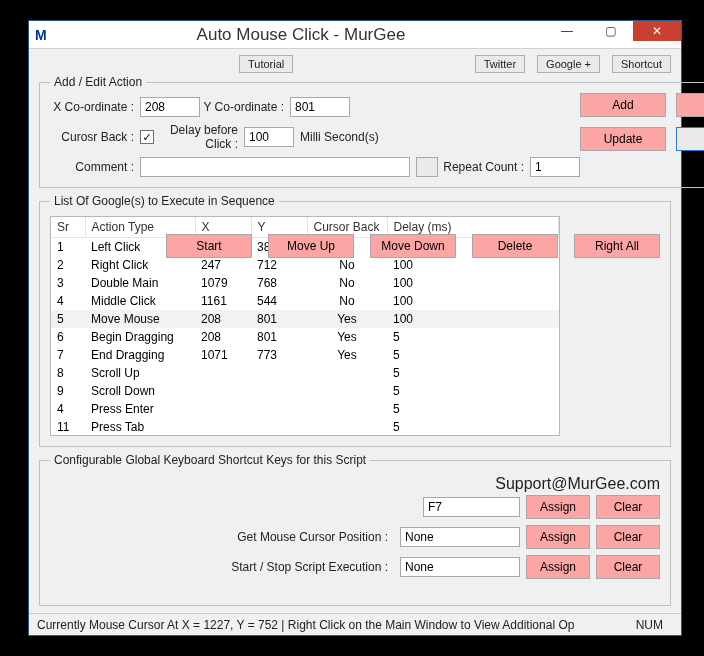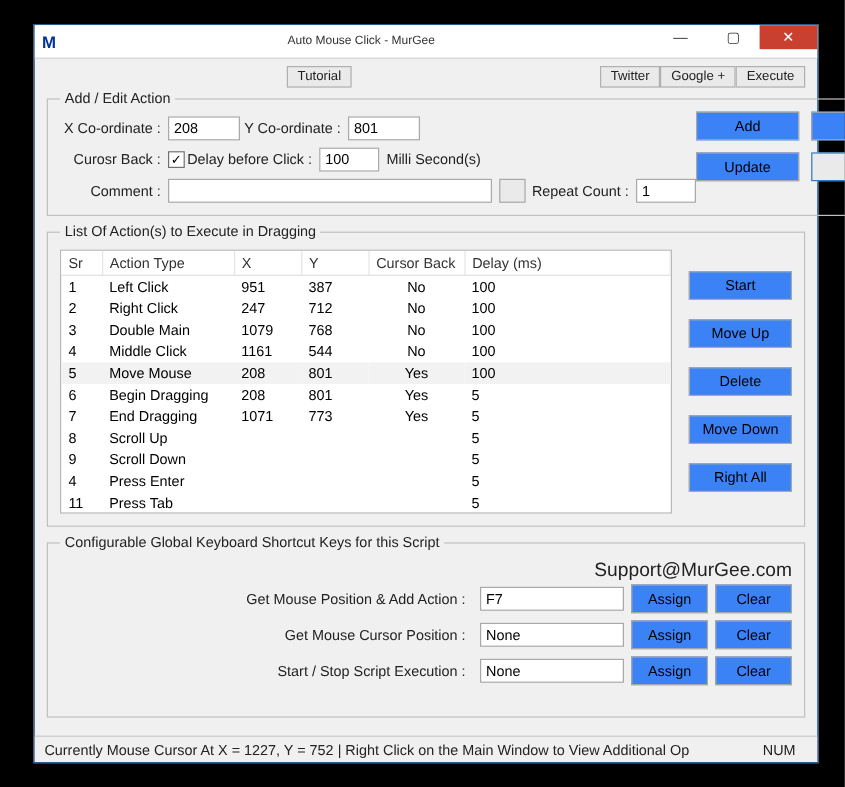--- a/index.html
+++ b/index.html
@@ -1,42 +1,42 @@
 <!DOCTYPE html>
 <html><head>
 <meta charset="utf-8">
 <style>
 * { box-sizing: border-box; margin: 0; padding: 0; font-family: "Segoe UI", Tahoma, sans-serif; font-size: 12px; }
 body { background: #000; width: 704px; height: 656px; position: relative; }
 .window { position: absolute; left: 28px; top: 20px; width: 654px; height: 616px; background: #f0f0f0; border: 1px solid #2a5a8a; }
 .titlebar { height: 28px; background: #fff; display: flex; align-items: center; border-bottom: 1px solid #d0d0d0; }
 .app-icon { width: 16px; height: 16px; margin: 0 6px; font-weight: bold; color: #003399; font-size: 14px; }
-.title { flex: 1; text-align: center; color: #333; font-size: 10px; }
+.title { flex: 1; text-align: center; color: #333; font-size: 17px; }
 .sysbtns { display: flex; height: 100%; }
 .sysbtn { width: 44px; height: 20px; display: flex; align-items: center; justify-content: center; font-size: 12px; color: #333; }
 .sysbtn.close { background: #c94030; color: #fff; width: 48px; }
 .content { padding: 6px 10px 0 10px; position: relative; }
-.toprow { display: flex; justify-content: flex-start; gap: 0; margin-bottom: 2px; }
+.toprow { display: flex; justify-content: flex-start; gap: 12px; margin-bottom: 2px; }
 .linkbtn { border: 1px solid #b0b0b0; background: #eaeaea; padding: 1px 8px; font-size: 11px; color: #222; height: 18px; display: flex; align-items: center; }
 fieldset { border: 1px solid #c0c0c0; padding: 8px 10px 10px 10px; margin-bottom: 6px; }
 legend { padding: 0 4px; color: #222; }
 .row { display: flex; align-items: center; margin-bottom: 6px; }
 .lbl { text-align: right; padding-right: 6px; color: #222; }
 input[type=text], select { border: 1px solid #a8a8a8; background: #fff; height: 20px; padding: 0 4px; font-size: 12px; }
-.btn { border: 1px solid #a8a8a8; background: #3b82f6; height: 24px; display: flex; align-items: center; justify-content: center; color: #000; cursor: default; }
+.btn { border: 1px solid #a8a8a8; background: #fca5a5; height: 24px; display: flex; align-items: center; justify-content: center; color: #000; cursor: default; }
 .btn.big { width: 86px; height: 24px; }
 .btn.primary { border: 1px solid #2a78d0; background: #eaeaea; }
 .sidebtns { position: absolute; right: 18px; top: 36px; display: flex; flex-direction: column; gap: 10px; }
 .table-wrap { border: 1px solid #b8b8b8; background: #fff; height: 220px; overflow: hidden; }
 table { width: 100%; border-collapse: collapse; }
 th { text-align: left; font-weight: normal; padding: 3px 6px; border-right: 1px solid #e4e4e4; background: #fff; border-bottom: 1px solid #e4e4e4; color: #333; }
 td { padding: 2px 6px; color: #000; }
 tr.sel td { background: #f2f2f2; }
 .list-fieldset { position: relative; }
-.list-sidebtns { position: absolute; right: 10px; top: 26px; display: flex; flex-direction: column; gap: 16px; }
+.list-sidebtns { position: absolute; right: 10px; top: 26px; display: flex; gap: 16px; }
 .support { text-align: right; color: #222; font-size: 16px; margin-bottom: 2px; }
 .shortcut-row { display: flex; align-items: center; justify-content: flex-end; gap: 6px; margin-bottom: 6px; }
 .statusbar { position: absolute; left: 0; right: 0; bottom: 0; height: 22px; background: #f0f0f0; border-top: 1px solid #c8c8c8; display: flex; align-items: center; padding: 0 8px; color: #222; }
 .status-left { flex: 1; white-space: nowrap; overflow: hidden; }
 .status-num { padding: 0 10px; }
 .sqbtn { width: 22px; height: 20px; border: 1px solid #a8a8a8; background: #eaeaea; display: flex; align-items: center; justify-content: center; }
 .cb { width: 14px; height: 14px; border: 1px solid #707070; background: #fff; display: inline-flex; align-items: center; justify-content: center; font-size: 11px; }
 </style>
 </head>
 <body>
@@ -52,38 +52,38 @@
       <div class="sysbtn close">✕</div>
     </div>
   </div>
 
   <div class="content">
 
     <div class="toprow">
       <div class="linkbtn" style="margin-right:auto; margin-left:200px">Tutorial</div>
       <div class="linkbtn">Twitter</div>
       <div class="linkbtn">Google +</div>
-      <div class="linkbtn">Execute</div>
+      <div class="linkbtn">Shortcut</div>
     </div>
 
     <fieldset style="position:relative; padding-right:200px;">
       <legend>Add / Edit Action</legend>
 
       <div class="row">
         <div class="lbl" style="width:90px">X Co-ordinate :</div>
         <input type="text" style="width: 60px;" value="208">
         <div class="lbl" style="width:90px">Y Co-ordinate :</div>
         <input type="text" style="width: 60px;" value="801">
       </div>
 
 
       <div class="row">
         <div class="lbl" style="width:90px">Curosr Back :</div>
         <div class="cb">✓</div>
-        <div class="lbl" style="width:112px">Delay before Click :</div>
+        <div class="lbl" style="width:90px">Delay before Click :</div>
         <input type="text" style="width: 50px;" value="100">
         <div class="lbl" style="width:auto; padding-left:6px">Milli Second(s)</div>
       </div>
 
       <div class="row" style="margin-bottom:0">
         <div class="lbl" style="width:90px">Comment :</div>
         <input type="text" style="width: 270px;" value="">
         <div style="width:6px"></div>
         <div class="sqbtn"></div>
         <div class="lbl" style="width:92px">Repeat Count :</div>
@@ -96,21 +96,21 @@
           <div class="btn big">Load</div>
         </div>
         <div style="display:flex; gap:10px">
           <div class="btn big">Update</div>
           <div class="btn big primary">Save</div>
         </div>
       </div>
     </fieldset>
 
     <fieldset class="list-fieldset">
-      <legend>List Of Action(s) to Execute in Dragging</legend>
+      <legend>List Of Google(s) to Execute in Sequence</legend>
 
       <div class="table-wrap" style="width:510px">
         <table>
           <thead>
             <tr>
               <th style="width:34px">Sr</th>
               <th style="width:110px">Action Type</th>
               <th style="width:56px">X</th>
               <th style="width:56px">Y</th>
               <th style="width:80px;text-align:left">Cursor Back</th>
@@ -206,33 +206,32 @@
                 <td style="text-align:center"></td>
                 <td>5</td>
               </tr>
             </tbody>
         </table>
       </div>
 
       <div class="list-sidebtns">
         <div class="btn big">Start</div>
         <div class="btn big">Move Up</div>
+        <div class="btn big">Move Down</div>
         <div class="btn big">Delete</div>
-        <div class="btn big">Move Down</div>
         <div class="btn big">Right All</div>
       </div>
     </fieldset>
 
     <fieldset>
       <legend>Configurable Global Keyboard Shortcut Keys for this Script</legend>
       <div class="support">Support@MurGee.com</div>
 
       <div class="shortcut-row">
-        <div class="lbl">Get Mouse Position &amp; Add Action :</div>
-        <input type="text" style="width: 120px;" value="F7">
+        <input type="text" style="width: 97px;" value="F7">
         <div class="btn" style="width:64px">Assign</div>
         <div class="btn" style="width:64px">Clear</div>
       </div>
       <div class="shortcut-row">
         <div class="lbl">Get Mouse Cursor Position :</div>
         <input type="text" style="width: 120px;" value="None">
         <div class="btn" style="width:64px">Assign</div>
         <div class="btn" style="width:64px">Clear</div>
       </div>
       <div class="shortcut-row" style="margin-bottom:16px">

